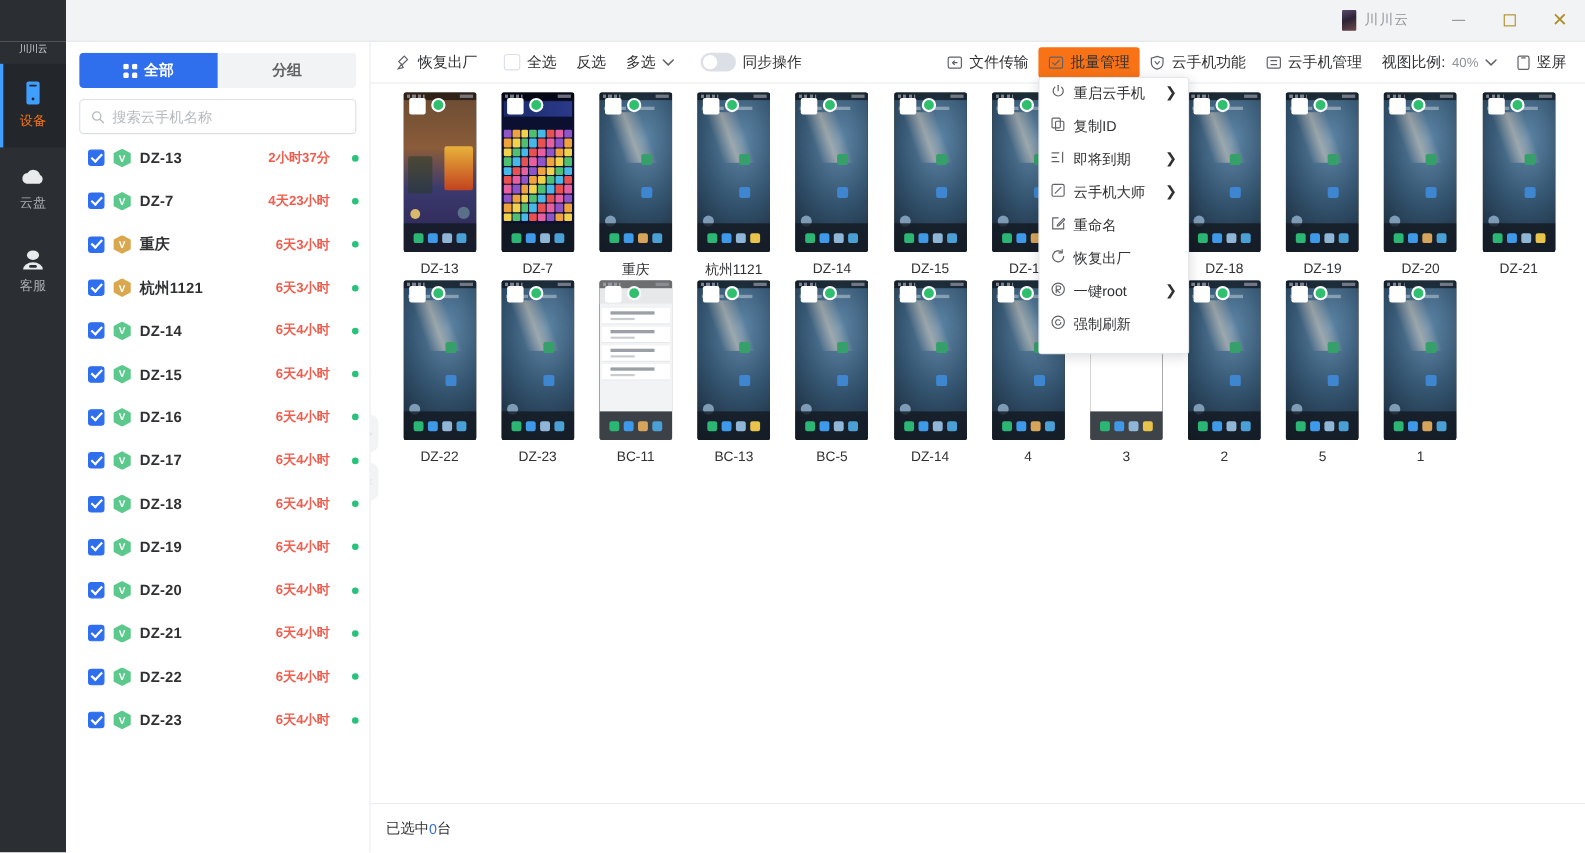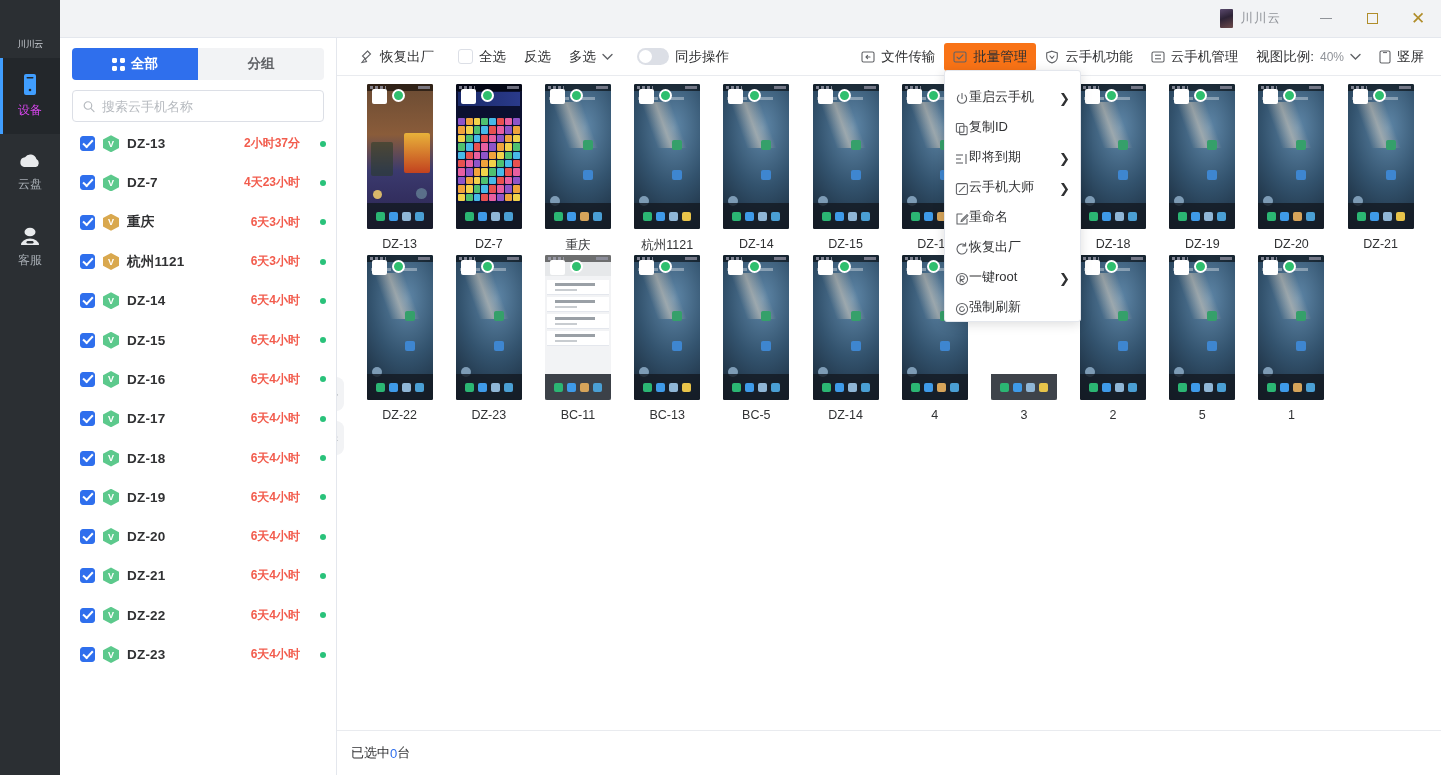--- a/index.html
+++ b/index.html
@@ -55,21 +55,21 @@
     width: 60px; height: 58px; display: flex; flex-direction: column;
     align-items: center; justify-content: center; margin-top: -38px; padding-top: 4px;
   }
   .rail-logo svg { display: block; }
   .rail-logo-text { font-size: 9px; color: #cfd3d8; letter-spacing: -0.5px; margin-top: 1px; }
   .rail-item {
     width: 60px; height: 76px; display: flex; flex-direction: column;
     align-items: center; justify-content: center; gap: 5px; cursor: pointer;
     position: relative; color: #a6acb3;
   }
-  .rail-item.active { color: #d946ef; background: #23272b; }
+  .rail-item.active { color: #f97316; background: #23272b; }
   .rail-item.active::before {
     content:''; position: absolute; left: 0; top: 0; bottom: 0; width: 3px; background: #409eff;
   }
   .rail-label { font-size: 12px; }
 
   
   .devpanel {
     width: 277px; flex: 0 0 277px; background: #fff; border-right: 1px solid #e4e7ed;
     display: flex; flex-direction: column; min-height: 0;
   }
@@ -202,21 +202,21 @@
   }
   .statusbar-bottom .num { color: #2f6fed; }
 
   
   .menu {
     position: absolute; top: 70px; left: 944px; width: 137px;
     background: #fff; border: 1px solid #e4e7ed; border-radius: 3px;
     box-shadow: 0 2px 12px rgba(0,0,0,0.14); padding: 5px 0; z-index: 60;
   }
   .menu-item {
-    height: 30px; display: flex; align-items: flex-end; padding: 0 10px;
+    height: 30px; display: flex; align-items: flex-start; gap: 7px; padding: 0 10px;
     font-size: 13px; color: #303133; cursor: pointer;
   }
   .menu-arrow { margin-left: auto; font-weight: bold; font-size: 13px; color: #303133; }
   .mi-icon { width: 14px; display: flex; align-items: center; justify-content: center; color: #606266; }
 
   svg { display: block; }
 </style>
 </head>
 <body>
 

